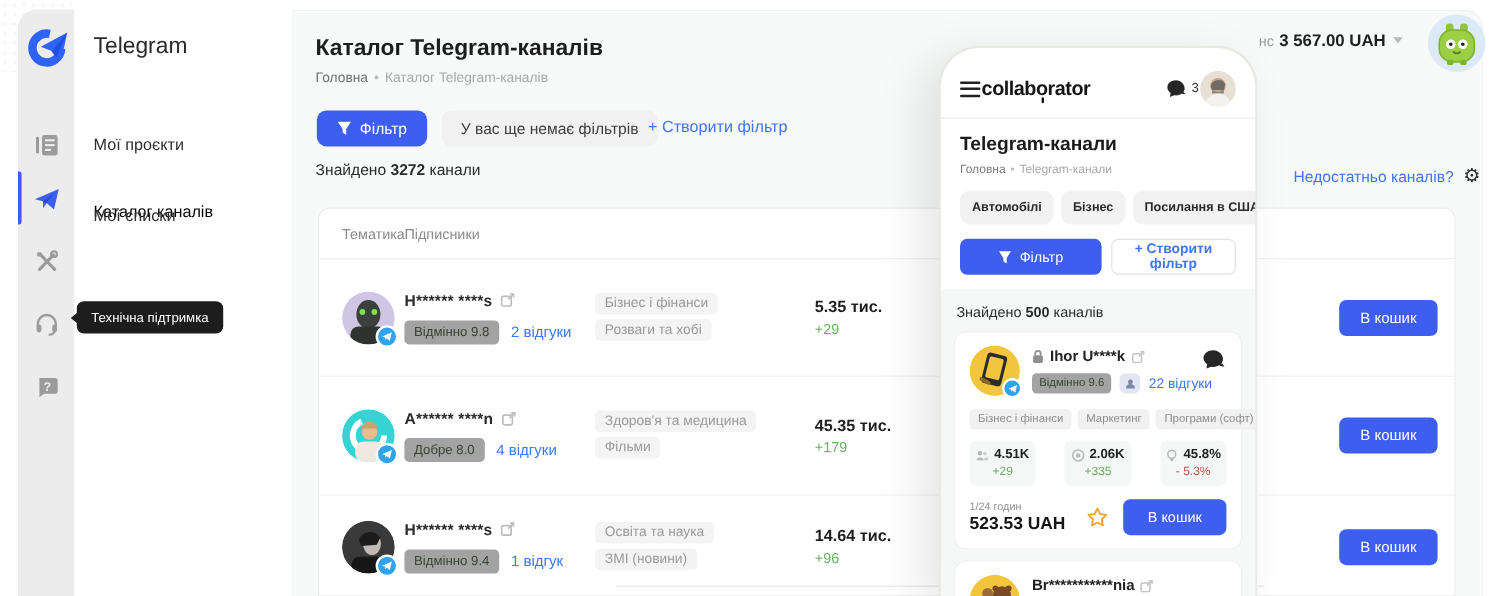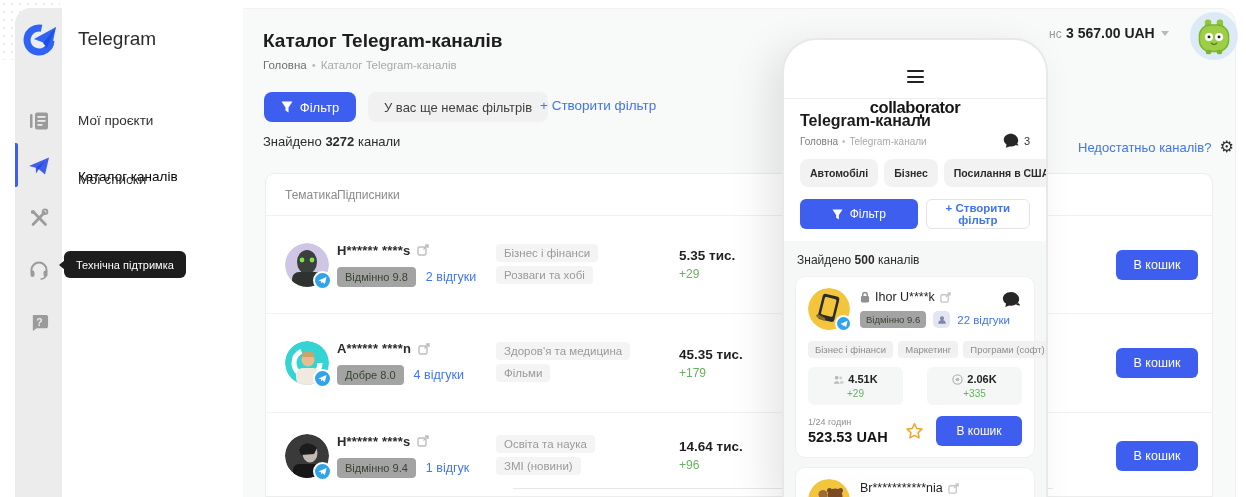--- a/index.html
+++ b/index.html
@@ -76,21 +76,21 @@
   .balance-frag { position:absolute; left:1049px; top:27px; font-size:12px; color:#9a9a9a; z-index:7; }
   .balance { position:absolute; left:1066px; top:25px; font-size:14px; font-weight:bold; color:#1f1f1f; z-index:7; display:flex; align-items:center; gap:6px; cursor:pointer; }
   .caret-down { width:0; height:0; border:4px solid transparent; border-top:5px solid #b9b9b9; margin-top:4px; }
   .mascot { position:absolute; left:1190px; top:12px; width:48px; height:48px; border-radius:50%; background:#dceaf8; z-index:8; display:flex; align-items:center; justify-content:center; cursor:pointer; }
   
   .phone {
     position:absolute; left:782px; top:38px; width:266px; height:459px; z-index:6;
     background:#fff; border:2px solid #e8e8e4; border-bottom:none; border-radius:34px 34px 0 0;
     box-shadow:-14px 10px 40px rgba(0,0,0,.10); padding:0 16px; overflow:hidden;
   }
-  .ph-header { display:flex; align-items:center; gap:15px; padding-top:30px; height:50px;flex-direction:column; }
+  .ph-header { display:flex; align-items:center; gap:1px; padding-top:18px; height:50px; }
   .ph-burger { width:17px; display:flex; flex-direction:column; gap:3.5px; cursor:pointer; }
   .ph-burger i { display:block; height:2px; background:#222; border-radius:1px; }
   .ph-logo { font-size:16.5px; font-weight:bold; color:#141414; letter-spacing:-.4px; }
   .logo-o { position:relative; display:inline-block; }
   .logo-o:after { content:""; position:absolute; left:4.5px; bottom:-2px; width:2px; height:5px; background:#141414; border-radius:1px; }
   .ph-chat { margin-left:auto; display:flex; align-items:center; gap:4px; cursor:pointer; }
   .ph-chat-count { font-size:11px; color:#333; }
   .ph-avatar { width:30px; height:30px; border-radius:50%; overflow:hidden; cursor:pointer; }
   .ph-divider { border-bottom:1px solid #ececec; margin:8px -16px 0 -16px; }
   .ph-title { margin-top:13px; font-size:16px; font-weight:bold; color:#1b1b1b; }
@@ -103,21 +103,21 @@
   .ph-filter { flex:1.15; height:30px; border-radius:6px; font-size:12px; }
   .ph-create { flex:1; height:30px; border-radius:6px; background:#fff; border:1px solid #e3e3e3; color:#3f75f2; font-size:11.5px; font-weight:bold; cursor:pointer; font-family:inherit; }
   .ph-gray { margin:12px -16px 0 -16px; background:#f6f7f7; padding:12px 11px 12px 11px; display:flex; flex-direction:column; gap:9px; height:100%; }
   .ph-found { font-size:12px; color:#2c2c2c; padding-left:2px; }
   .ph-card { background:#fff; border-radius:10px; padding:11px 12px; border:1px solid #f0f0f0; }
   .phc-top { display:flex; gap:10px; position:relative; }
   .phc-av { position:relative; width:42px; height:42px; flex:none; }
   .phc-av svg.av { width:42px; height:42px; border-radius:50%; display:block; }
   .phc-av .tg-badge { width:17px; height:17px; right:-2px; bottom:-2px; }
   .phc-nameline { display:flex; align-items:center; gap:5px; margin-top:2px; }
-  .phc-name { font-size:12.5px; font-weight:normal; color:#222; }
+  .phc-name { font-size:12.5px; font-weight:bold; color:#222; }
   .phc-rate { display:flex; align-items:center; gap:7px; margin-top:7px; }
   .phc-rate .pill-green { font-size:9.5px; padding:3px 6px; }
   .mini-badge { width:17px; height:17px; border-radius:5px; background:#e3e6f2; display:flex; align-items:center; justify-content:center; }
   .phc-reviews { font-size:11.5px; color:#3f75f2; cursor:pointer; }
   .phc-chaticon { position:absolute; right:0; top:2px; cursor:pointer; }
   .phc-tags { display:flex; gap:5px; margin-top:11px; }
   .phc-tag { background:#f1f1f1; color:#8d8d8d; font-size:9.5px; padding:3px 7px; border-radius:4px; white-space:nowrap; }
   .phc-stats { display:flex; gap:24px; margin-top:9px; }
   .stat-box { flex:1; background:#f5f6f6; border-radius:6px; padding:6px 0 6px 0; text-align:center; }
   .stat-line { display:flex; align-items:center; justify-content:center; gap:4px; }
@@ -483,20 +483,30 @@
         <div class="stat-box">
           <div class="stat-line">
             <svg viewBox="0 0 12 12" width="11" height="11">
                 <circle cx="6" cy="6" r="5" fill="none" stroke="#b8b8b8" stroke-width="1.4"></circle>
                 <circle cx="6" cy="6" r="2" fill="#b8b8b8"></circle>
               </svg>
             <span class="stat-val">2.06K</span>
           </div>
           <div class="stat-delta">+335</div>
         </div>
+        <div class="stat-box">
+          <div class="stat-line">
+            <svg viewBox="0 0 12 12" width="11" height="11">
+                <circle cx="6" cy="5" r="3.6" fill="none" stroke="#b8b8b8" stroke-width="1.4"></circle>
+                <rect x="4.6" y="8.6" width="2.8" height="2.6" rx="0.8" fill="#b8b8b8"></rect>
+              </svg>
+            <span class="stat-val">45.8%</span>
+          </div>
+          <div class="stat-delta down">- 5.3%</div>
+        </div>
       </div>
 
       <div class="phc-bottom">
         <div>
           <div class="price-period">1/24 годин</div>
           <div class="price-val">523.53 UAH</div>
         </div>
         <span class="star-btn">
           <svg viewBox="0 0 20 20" width="19" height="19">
               <path d="M10,1.8 l2.4,5 5.4,0.7 -4,3.8 1,5.4 -4.8,-2.6 -4.8,2.6 1,-5.4 -4,-3.8 5.4,-0.7 z" fill="#fffdf5" stroke="#f0a32a" stroke-width="1.6" stroke-linejoin="round"></path>

